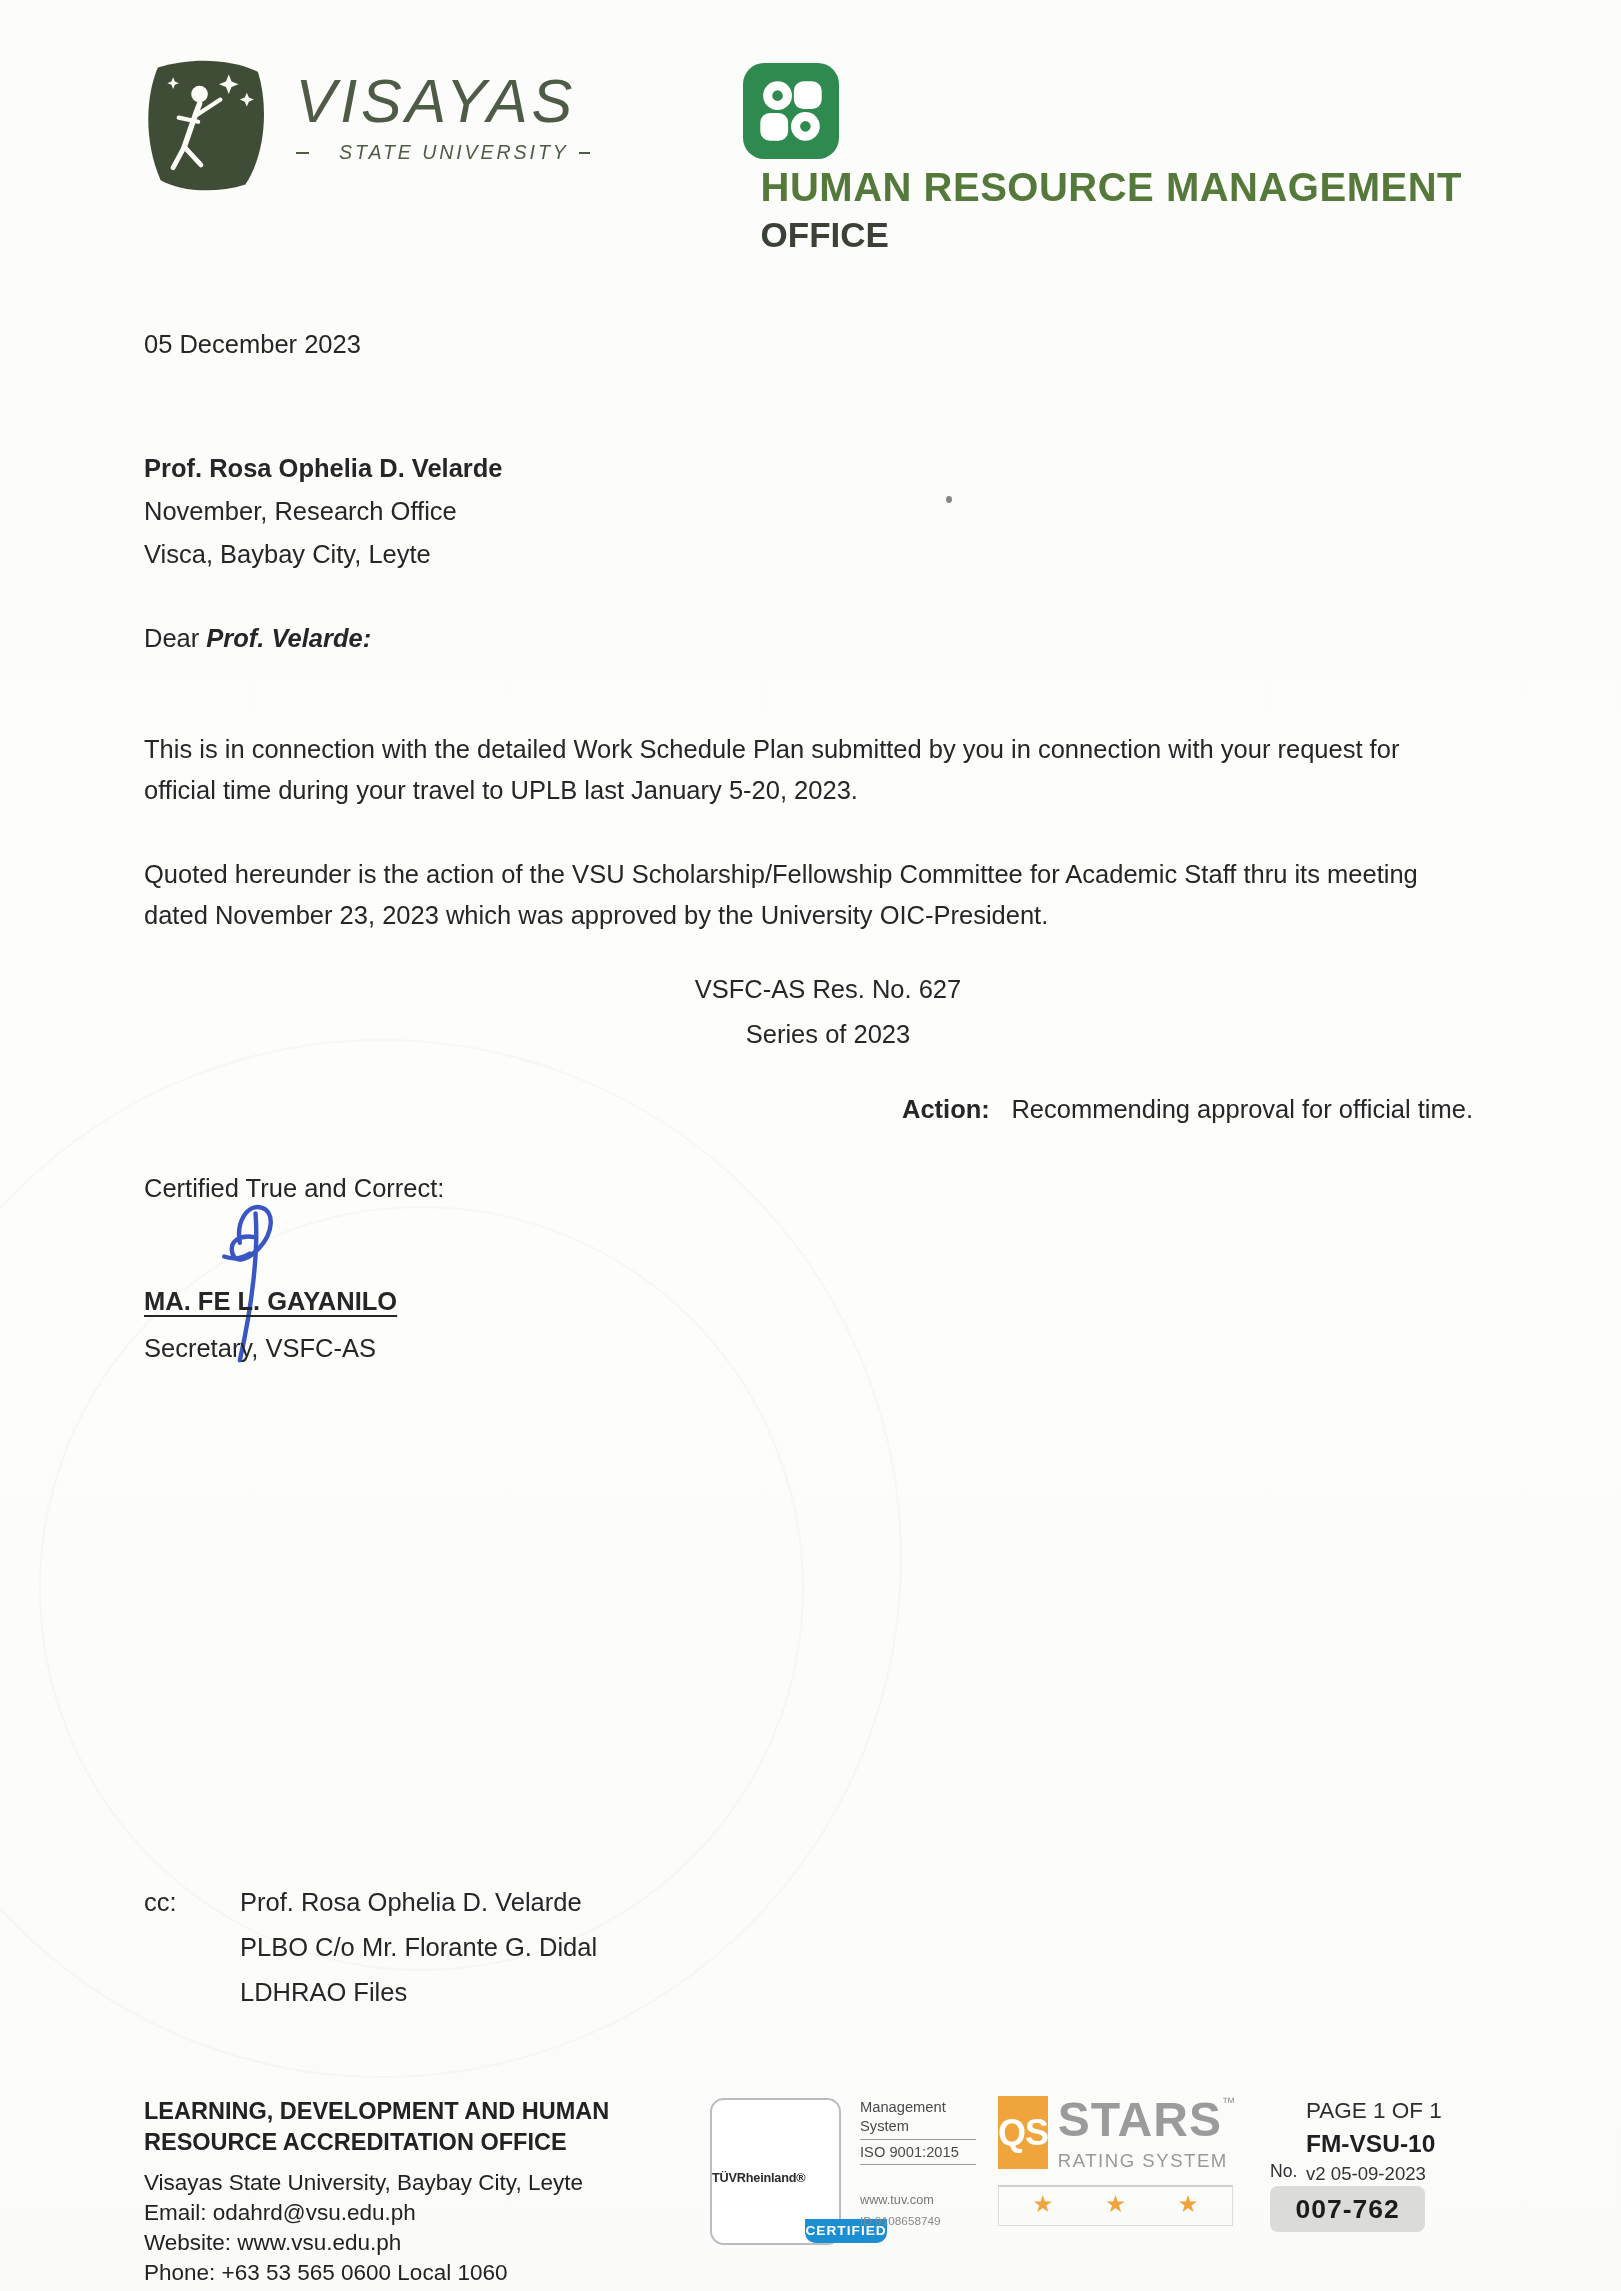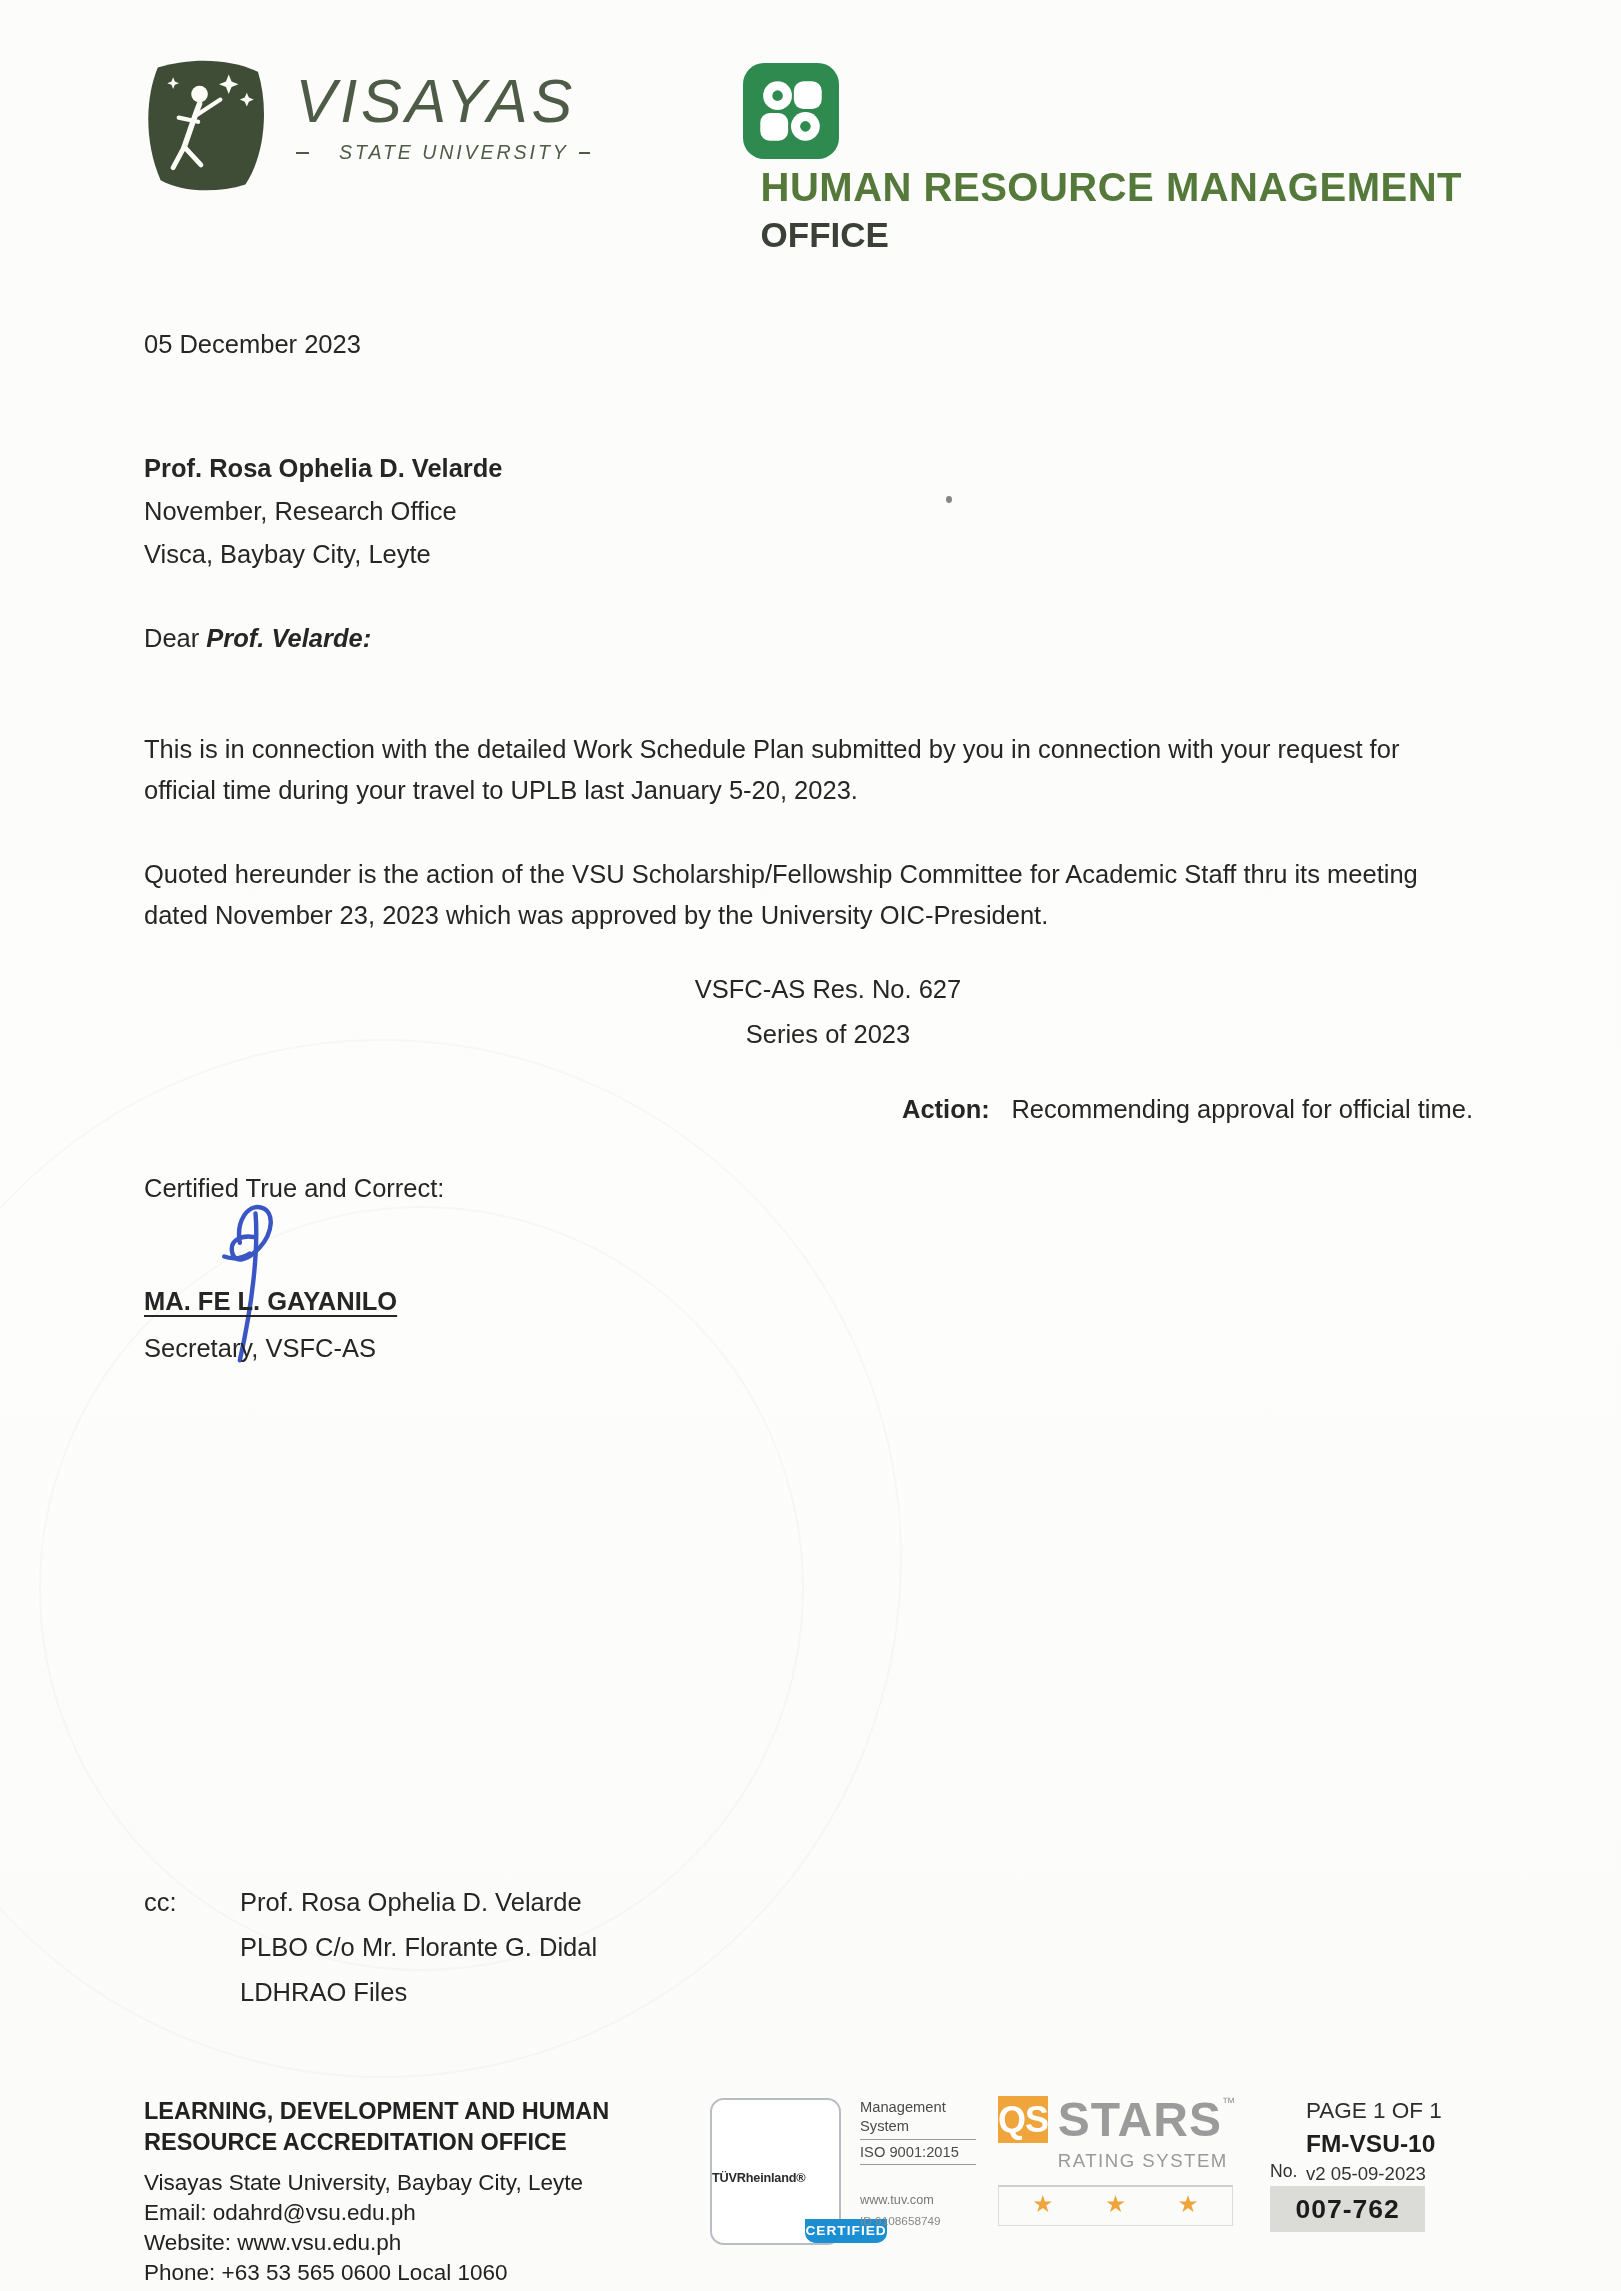--- a/index.html
+++ b/index.html
@@ -69,37 +69,37 @@
   .tuv-brand { font-size:12.7px; font-weight:700; color:#2b2b2b; margin-top:2.9px; letter-spacing:-0.2px; }
   .tuv-cert { margin-top:auto; width:100%; background:#1b8fd1; color:#fff; font-size:13.7px; font-weight:700;
     letter-spacing:1px; padding:3.9px 0 4.9px; border-radius:0 0 10.8px 10.8px; }
   .tuv-text { position:absolute; left:716px; top:2px; width:152px; font-size:14.7px; line-height:18.6px; color:#4a4a4a; }
   .tuv-std { border-top:1px solid #9a9a9a; border-bottom:1px solid #9a9a9a; padding:2.9px 0; margin-top:3.9px; width:116px; }
   .tuv-url { margin-top:25.5px; font-size:12.7px; color:#777; }
   .tuv-id { font-size:11.8px; color:#888; margin-top:2px; }
 
   .qs-group { position:absolute; left:854px; top:0; width:237px; }
   .qs-row { display:flex; align-items:flex-start; }
-  .qs-box { width:67px; height:47px; background:#f0a43c; color:#fff; font-weight:700; font-size:36px;
+  .qs-box { width:67px; height:73px; background:#f0a43c; color:#fff; font-weight:700; font-size:36px;
     display:flex; align-items:center; justify-content:center; letter-spacing:-1px; }
   .qs-right { margin-left:9.8px; }
   .qs-stars-word { font-size:48px; font-weight:700; color:#9b9b9b; line-height:1; letter-spacing:1px; }
   .qs-tm { font-size:13.7px; vertical-align:top; color:#9b9b9b; font-weight:400; }
   .qs-rating { font-size:18.6px; color:#999; letter-spacing:1.5px; margin-top:5.9px; }
   .qs-strip { margin-top:12.7px; width:235px; border:1px solid #dcdcdc; border-top:2px solid #cfcfcf;
     text-align:center; padding:3.9px 0 6.9px; }
   .qs-strip span { color:#f0a43c; font-size:23.5px; word-spacing:45px; }
 
   .form-group { position:absolute; left:1162px; top:2px; }
   .form-page { font-size:22.5px; color:#2e2e2e; }
   .form-code { font-size:24.5px; font-weight:700; margin-top:5.9px; color:#1f1f1f; }
   .form-version { font-size:18.6px; margin-top:4.9px; color:#333; }
   .no-group { position:absolute; left:1126px; top:65px; }
   .no-label { font-size:17.6px; color:#2e2e2e; margin-bottom:3.9px; }
-  .no-box { background:#dbdbd7; border-radius:1px; padding:7.8px 25.5px; font-size:26.5px; font-weight:700;
+  .no-box { background:#dbdbd7; border-radius:8px; padding:7.8px 25.5px; font-size:26.5px; font-weight:700;
     letter-spacing:1px; color:#1c1c1c; display:inline-block; }
 </style>
 </head>
 <body>
 
 <div class="page">
 
   <div class="scan-circle-1"></div>
   <div class="scan-circle-2"></div>
   <div class="speck"></div>

